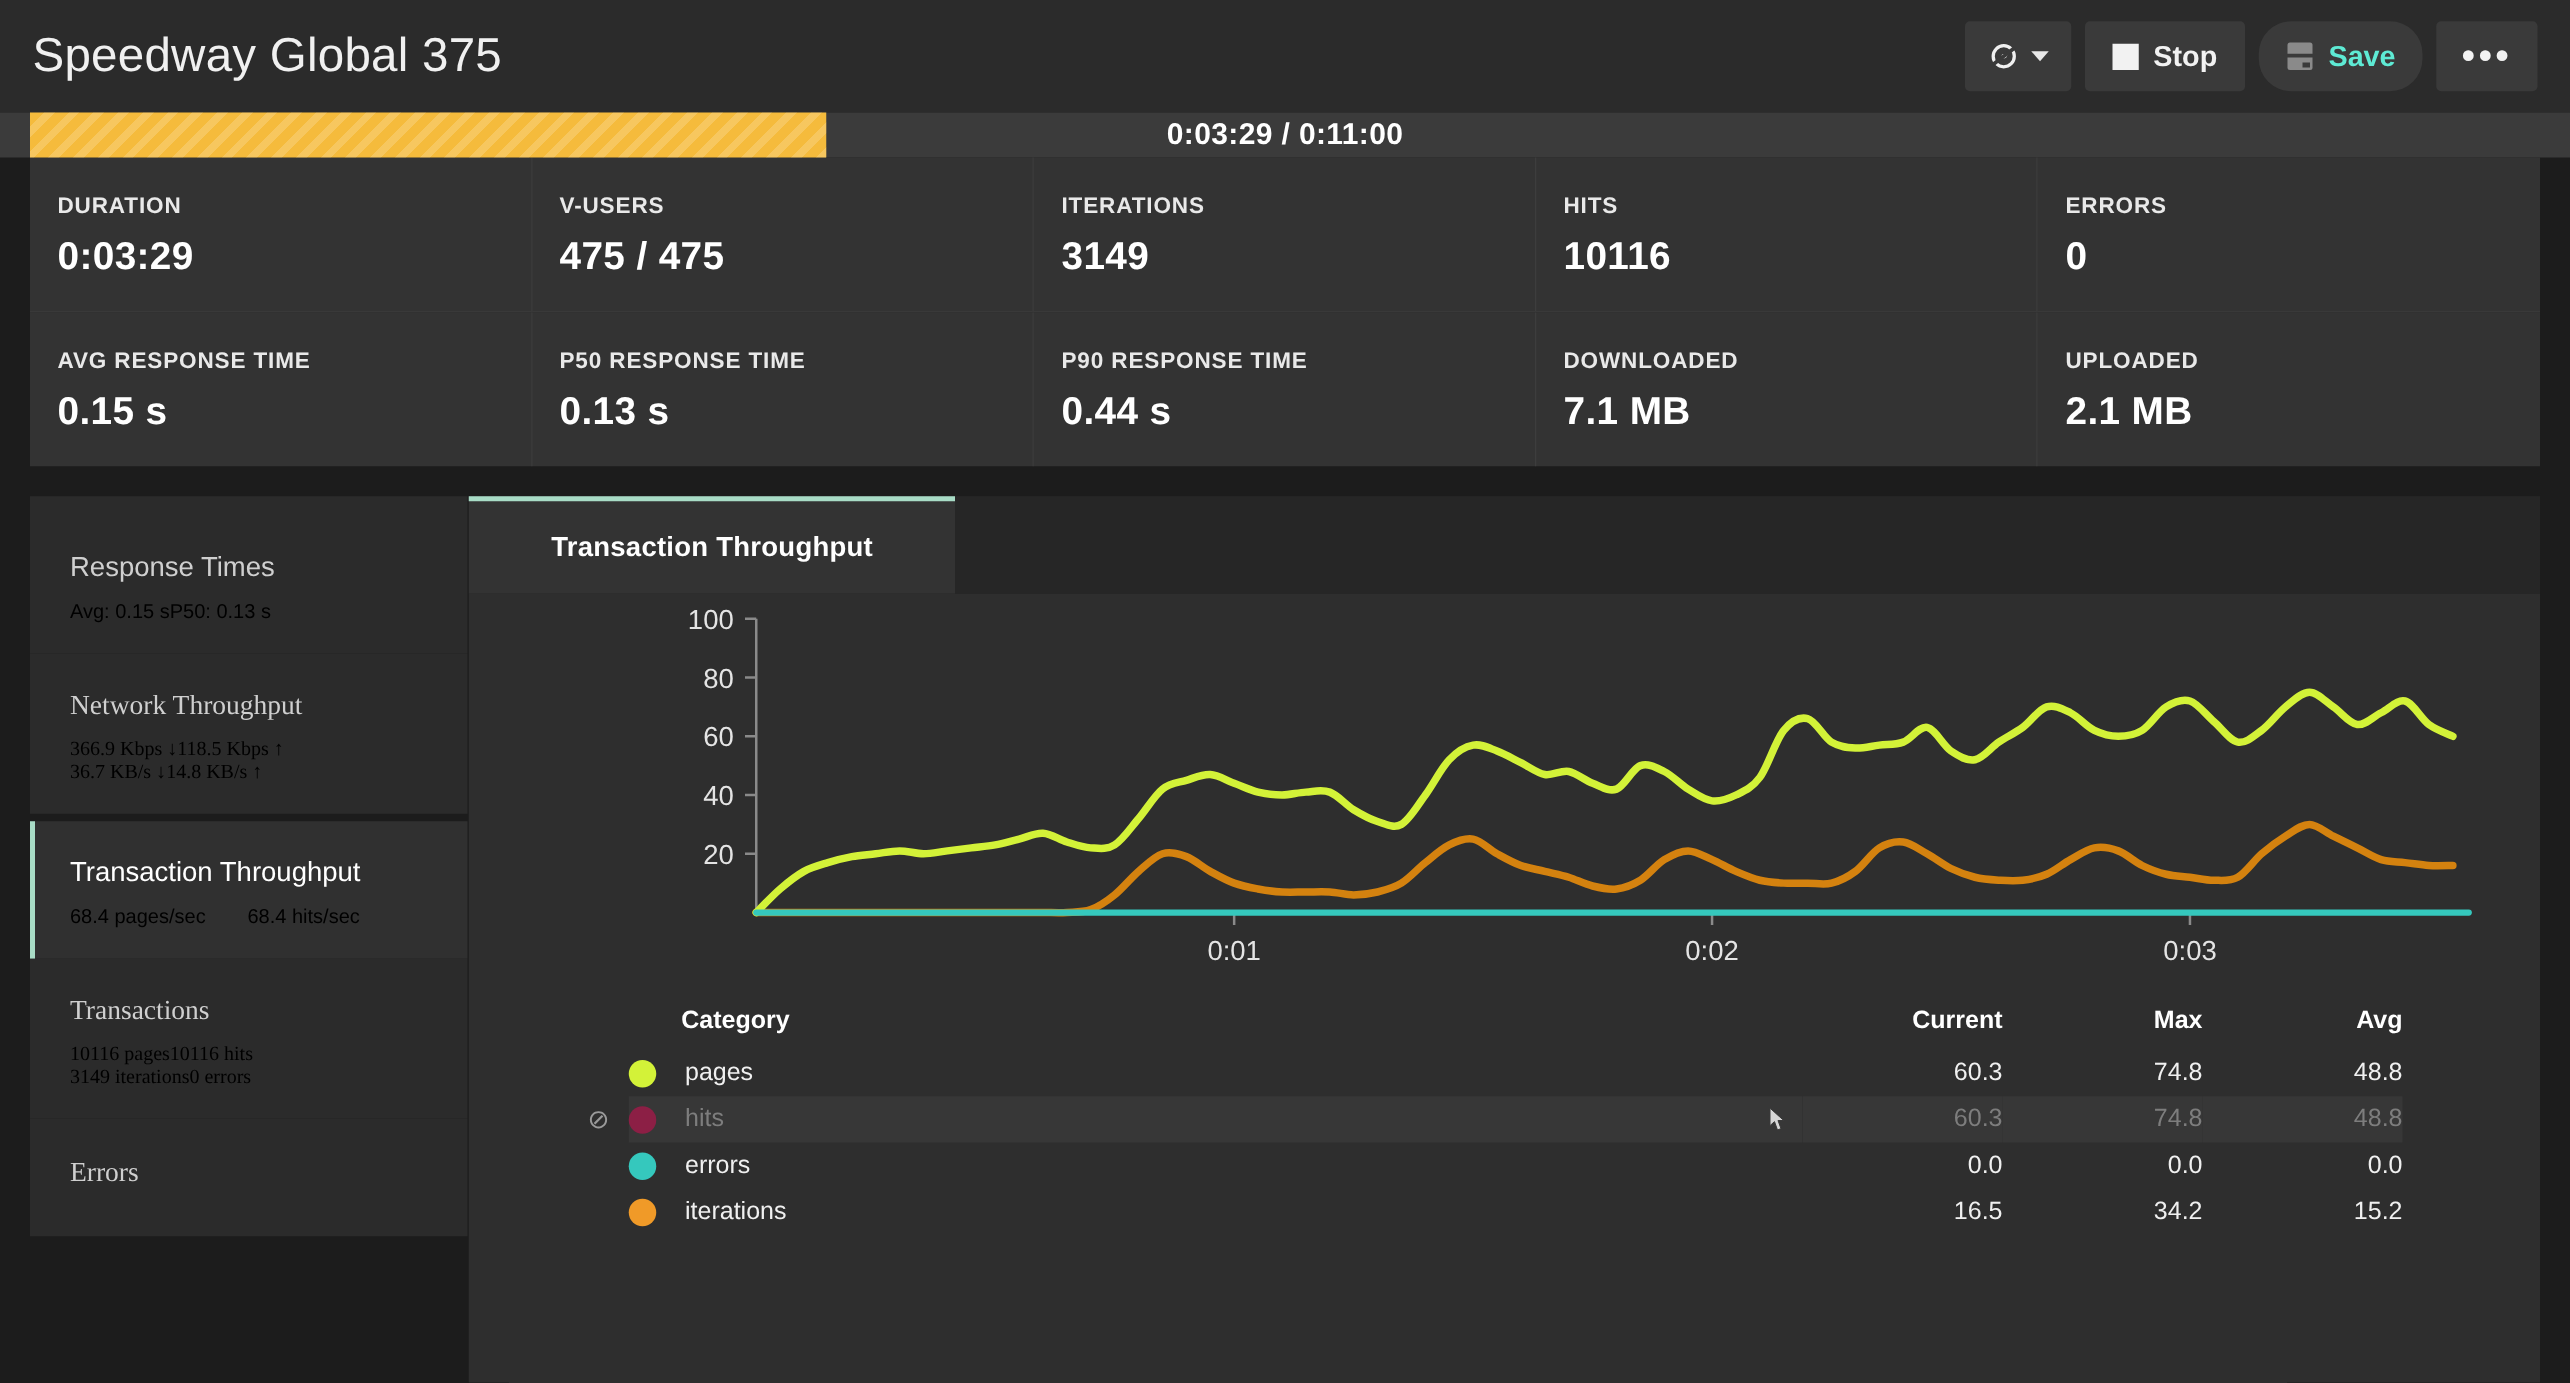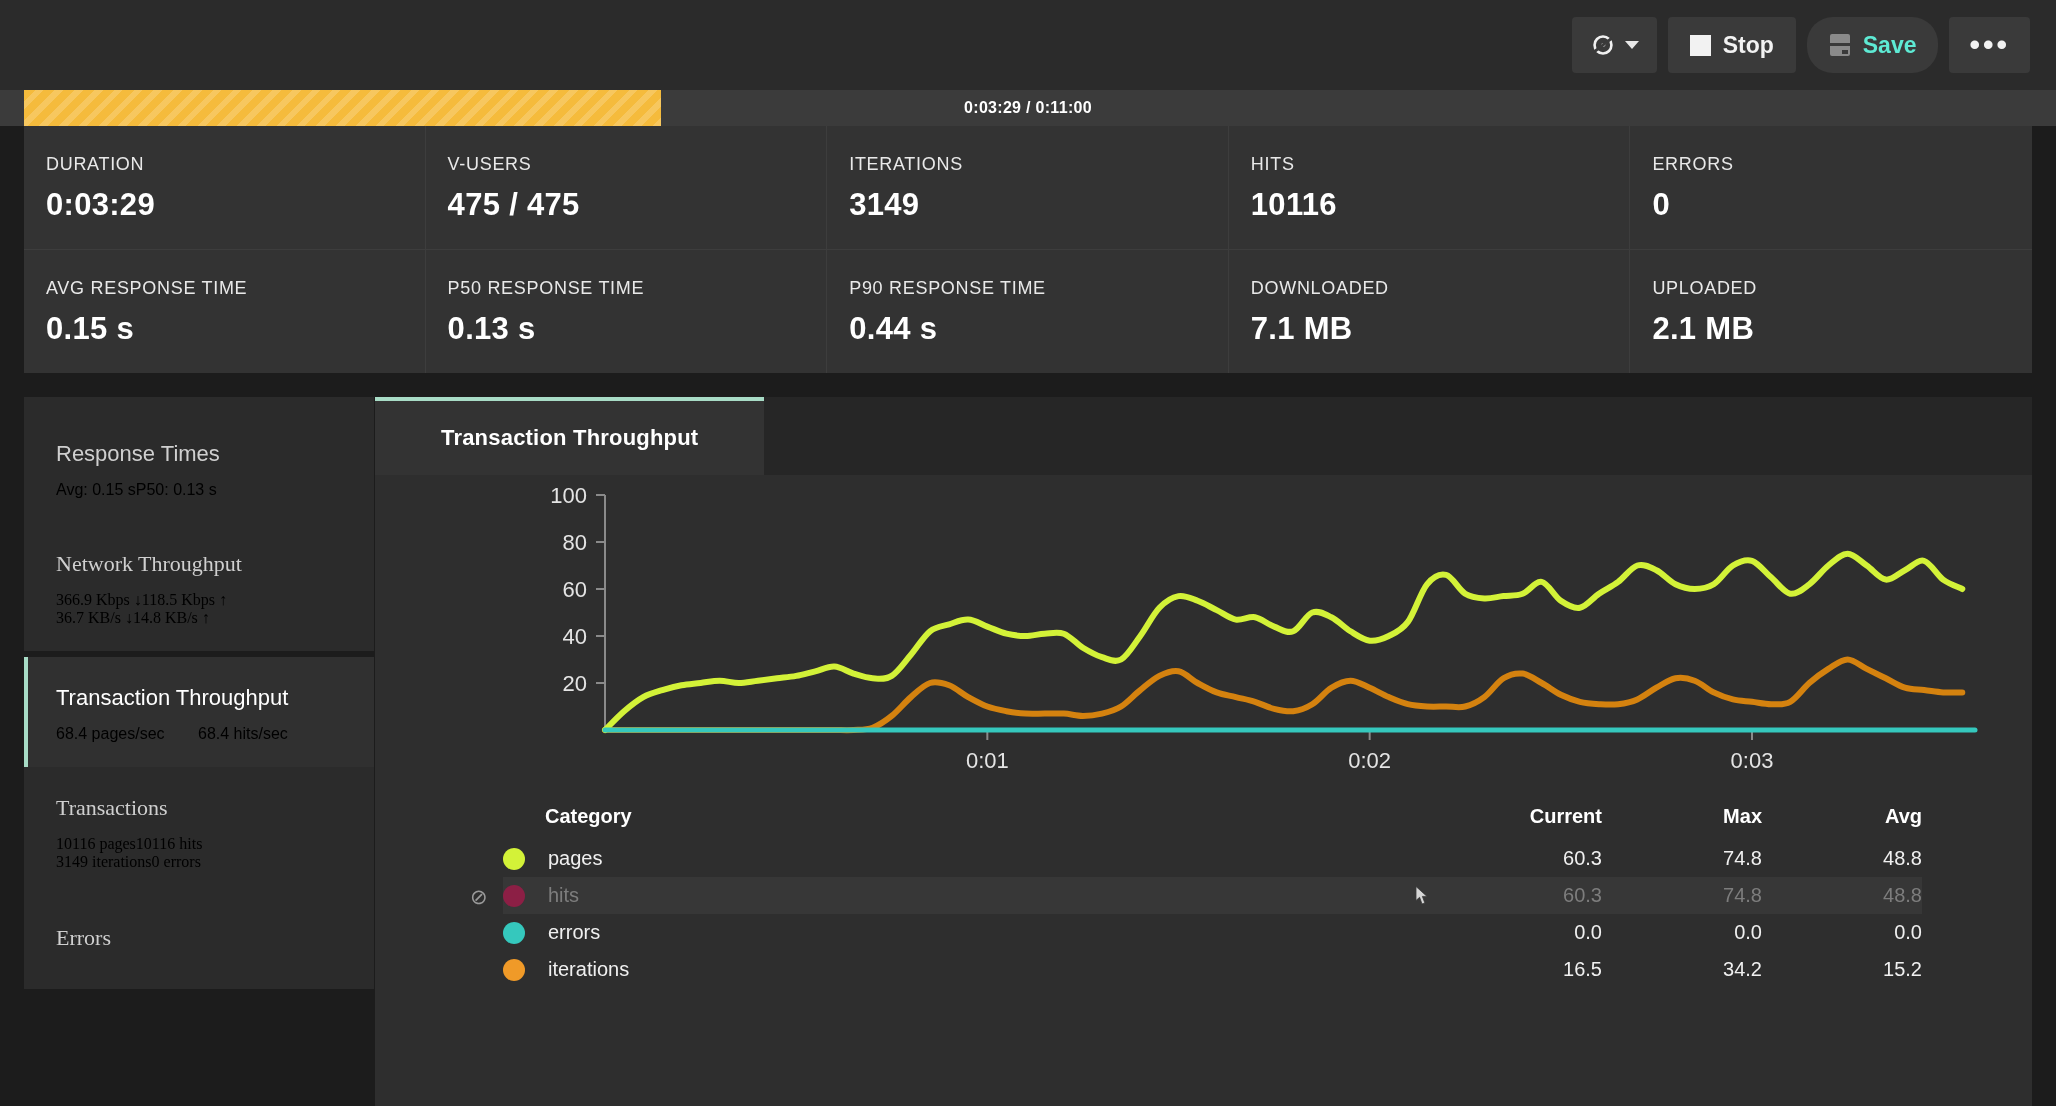--- a/index.html
+++ b/index.html
@@ -99,21 +99,21 @@
       -45deg,
       rgba(255,255,255,0.18) 0px,
       rgba(255,255,255,0.18) 6px,
       rgba(0,0,0,0.0) 6px,
       rgba(0,0,0,0.0) 14px
     );
   }
   .progress-label {
     position: relative;
     z-index: 2;
-    font-size: 16px;
+    font-size: 24px;
     font-weight: bold;
     color: #ffffff;
     letter-spacing: 0.3px;
   }
 
   
   .stats {
     background: #1c1c1c;
     padding: 0 24px 0 24px;
   }
@@ -124,21 +124,21 @@
   }
   .stat-row.row1 { border-bottom: 1px solid #3d3d3d; }
   .stat-cell {
     padding: 28px 0 26px 22px;
     border-right: 1px solid #3d3d3d;
     min-height: 101px;
   }
   .stat-cell:last-child { border-right: none; }
   .stat-label {
     font-size: 18px;
-    font-weight: normal;
+    font-weight: bold;
     color: #e9e9e9;
     letter-spacing: 0.7px;
     text-transform: uppercase;
     margin-bottom: 12px;
   }
   .stat-value {
     font-size: 31px;
     font-weight: bold;
     color: #ffffff;
     letter-spacing: 0.3px;
@@ -284,20 +284,21 @@
     top: 50%;
     transform: translateY(-50%);
     width: 17px; height: 19px;
   }
   .legend-table .num-col { width: 160px; }
 </style>
 </head>
 <body>
 
 <div class="header">
+  <div class="app-title">Speedway Global 375</div>
   <div class="header-actions">
 
     <button class="hbtn gauge">
       <svg width="26" height="26" viewBox="0 0 24 24">
         <path d="M12 3a9 9 0 1 0 0 18 9 9 0 0 0 0-18zm0 2.4a6.6 6.6 0 1 1 0 13.2 6.6 6.6 0 0 1 0-13.2z" fill="#f0f0f0"></path>
         <path d="M12 12 L16.6 8.2 L13.6 13.2 Z" fill="#f0f0f0"></path>
         <circle cx="12" cy="12" r="1.7" fill="#f0f0f0"></circle>
         <rect x="2" y="10.6" width="20" height="2.8" transform="rotate(-38 12 12)" fill="#3a3a3a"></rect>
       </svg>
       <span class="caret"></span>

